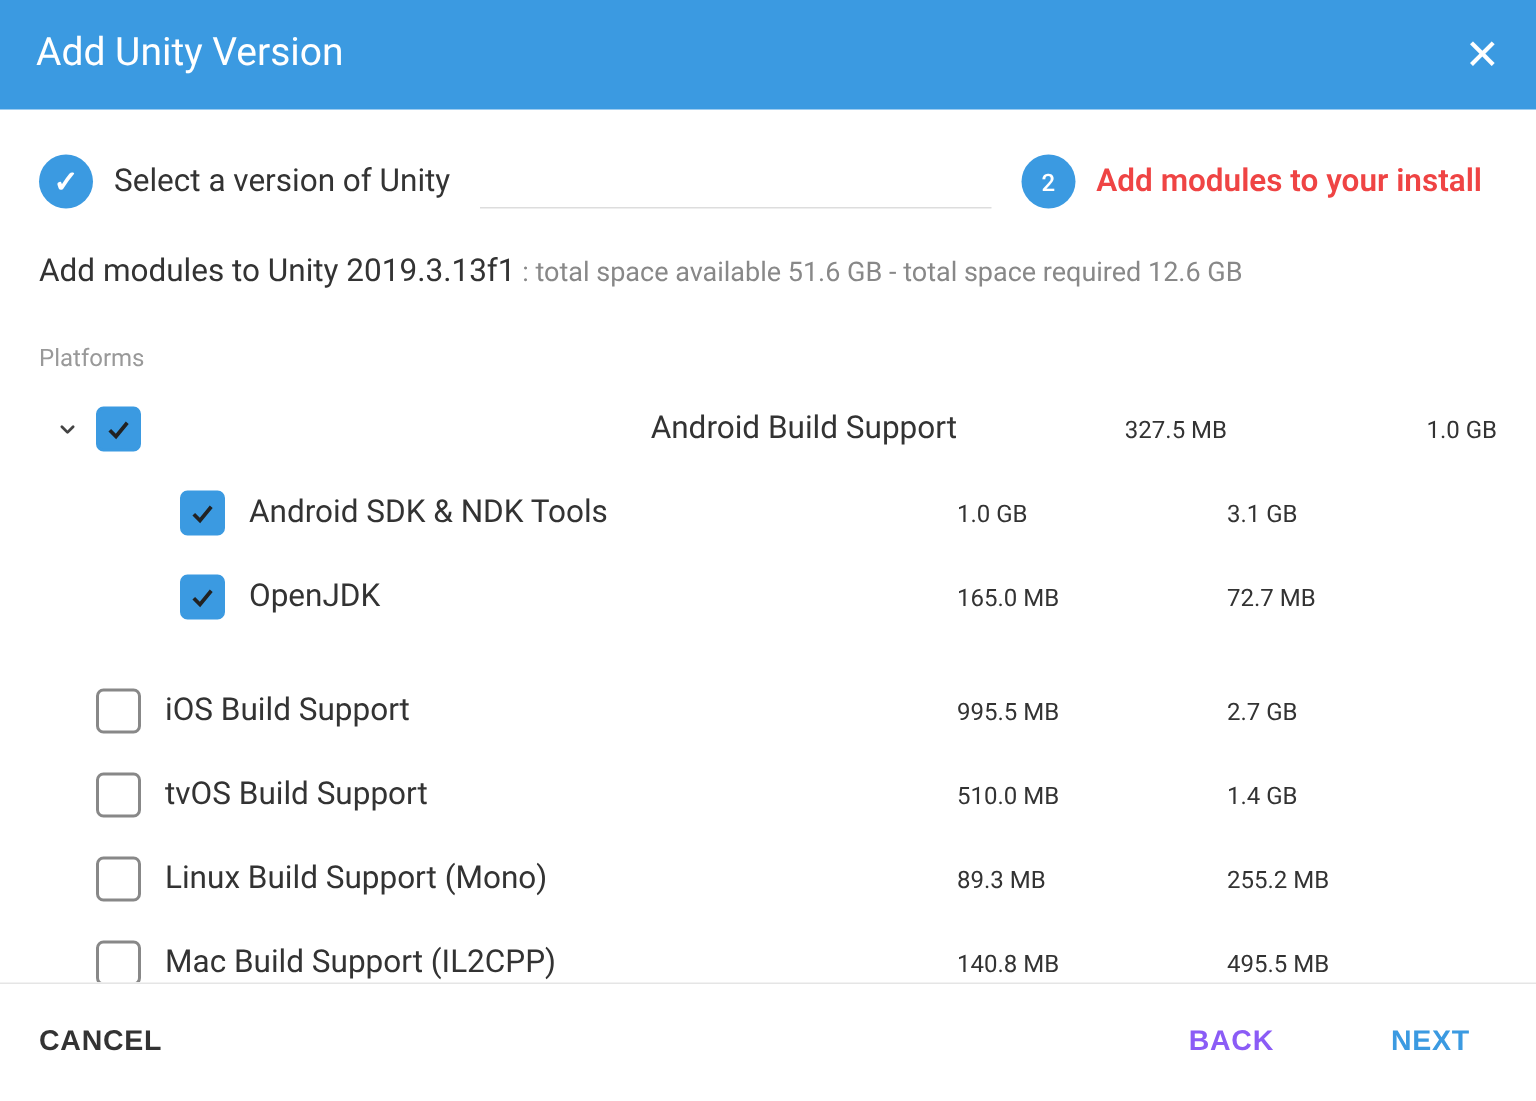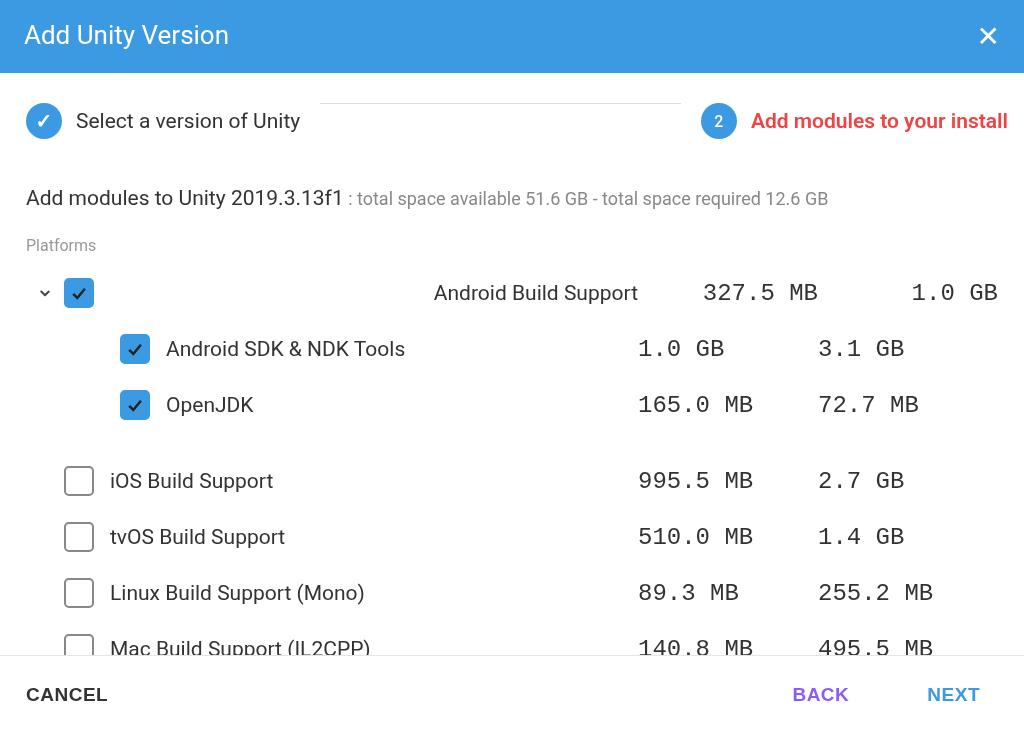--- a/index.html
+++ b/index.html
@@ -28,22 +28,22 @@
       font-size: 26px;
       font-weight: 400;
     }
     .close-btn {
       font-size: 28px;
       cursor: pointer;
       font-weight: 300;
     }
     .stepper {
       display: flex;
-      align-items: flex-start;
-      padding: 30px 16px 20px 26px;
+      align-items: flex-end;
+      padding: 30px 36px 20px 26px;
     }
     .step {
       display: flex;
       align-items: center;
     }
     .step-circle {
       width: 36px;
       height: 36px;
       border-radius: 50%;
       background: #3b9ae1;
@@ -78,31 +78,30 @@
       flex: 1;
       padding: 10px 26px 0 26px;
       overflow: hidden;
       display: flex;
       flex-direction: column;
     }
     .modules-title {
       font-size: 21px;
       color: #333;
       margin-bottom: 8px;
-      margin-top: 17px;
     }
     .modules-title .space-info {
       font-size: 18px;
       color: #888;
       font-weight: 400;
     }
     .section-label {
       font-size: 16px;
       color: #999;
-      margin-top: 18px;
+      margin-top: 28px;
       margin-bottom: 10px;
     }
     .module-list {
       overflow-y: hidden;
     }
     .module-row {
       display: flex;
       align-items: center;
       padding: 12px 0;
       min-height: 56px;
@@ -158,23 +157,22 @@
       stroke-width: 3;
       fill: none;
     }
     .module-name {
       flex: 1;
       font-size: 21px;
       color: #333;
     }
     .size-col {
       width: 180px;
-      font-size: 24px;
-      color: #333;
-      font-family: Liberation Mono, monospace;
+      font-size: 16px;
+      color: #333;
     }
     .footer {
       border-top: 1px solid #e5e5e5;
       display: flex;
       justify-content: space-between;
       align-items: center;
       padding: 20px 40px 20px 22px;
       background: #fff;
     }
     .btn {

